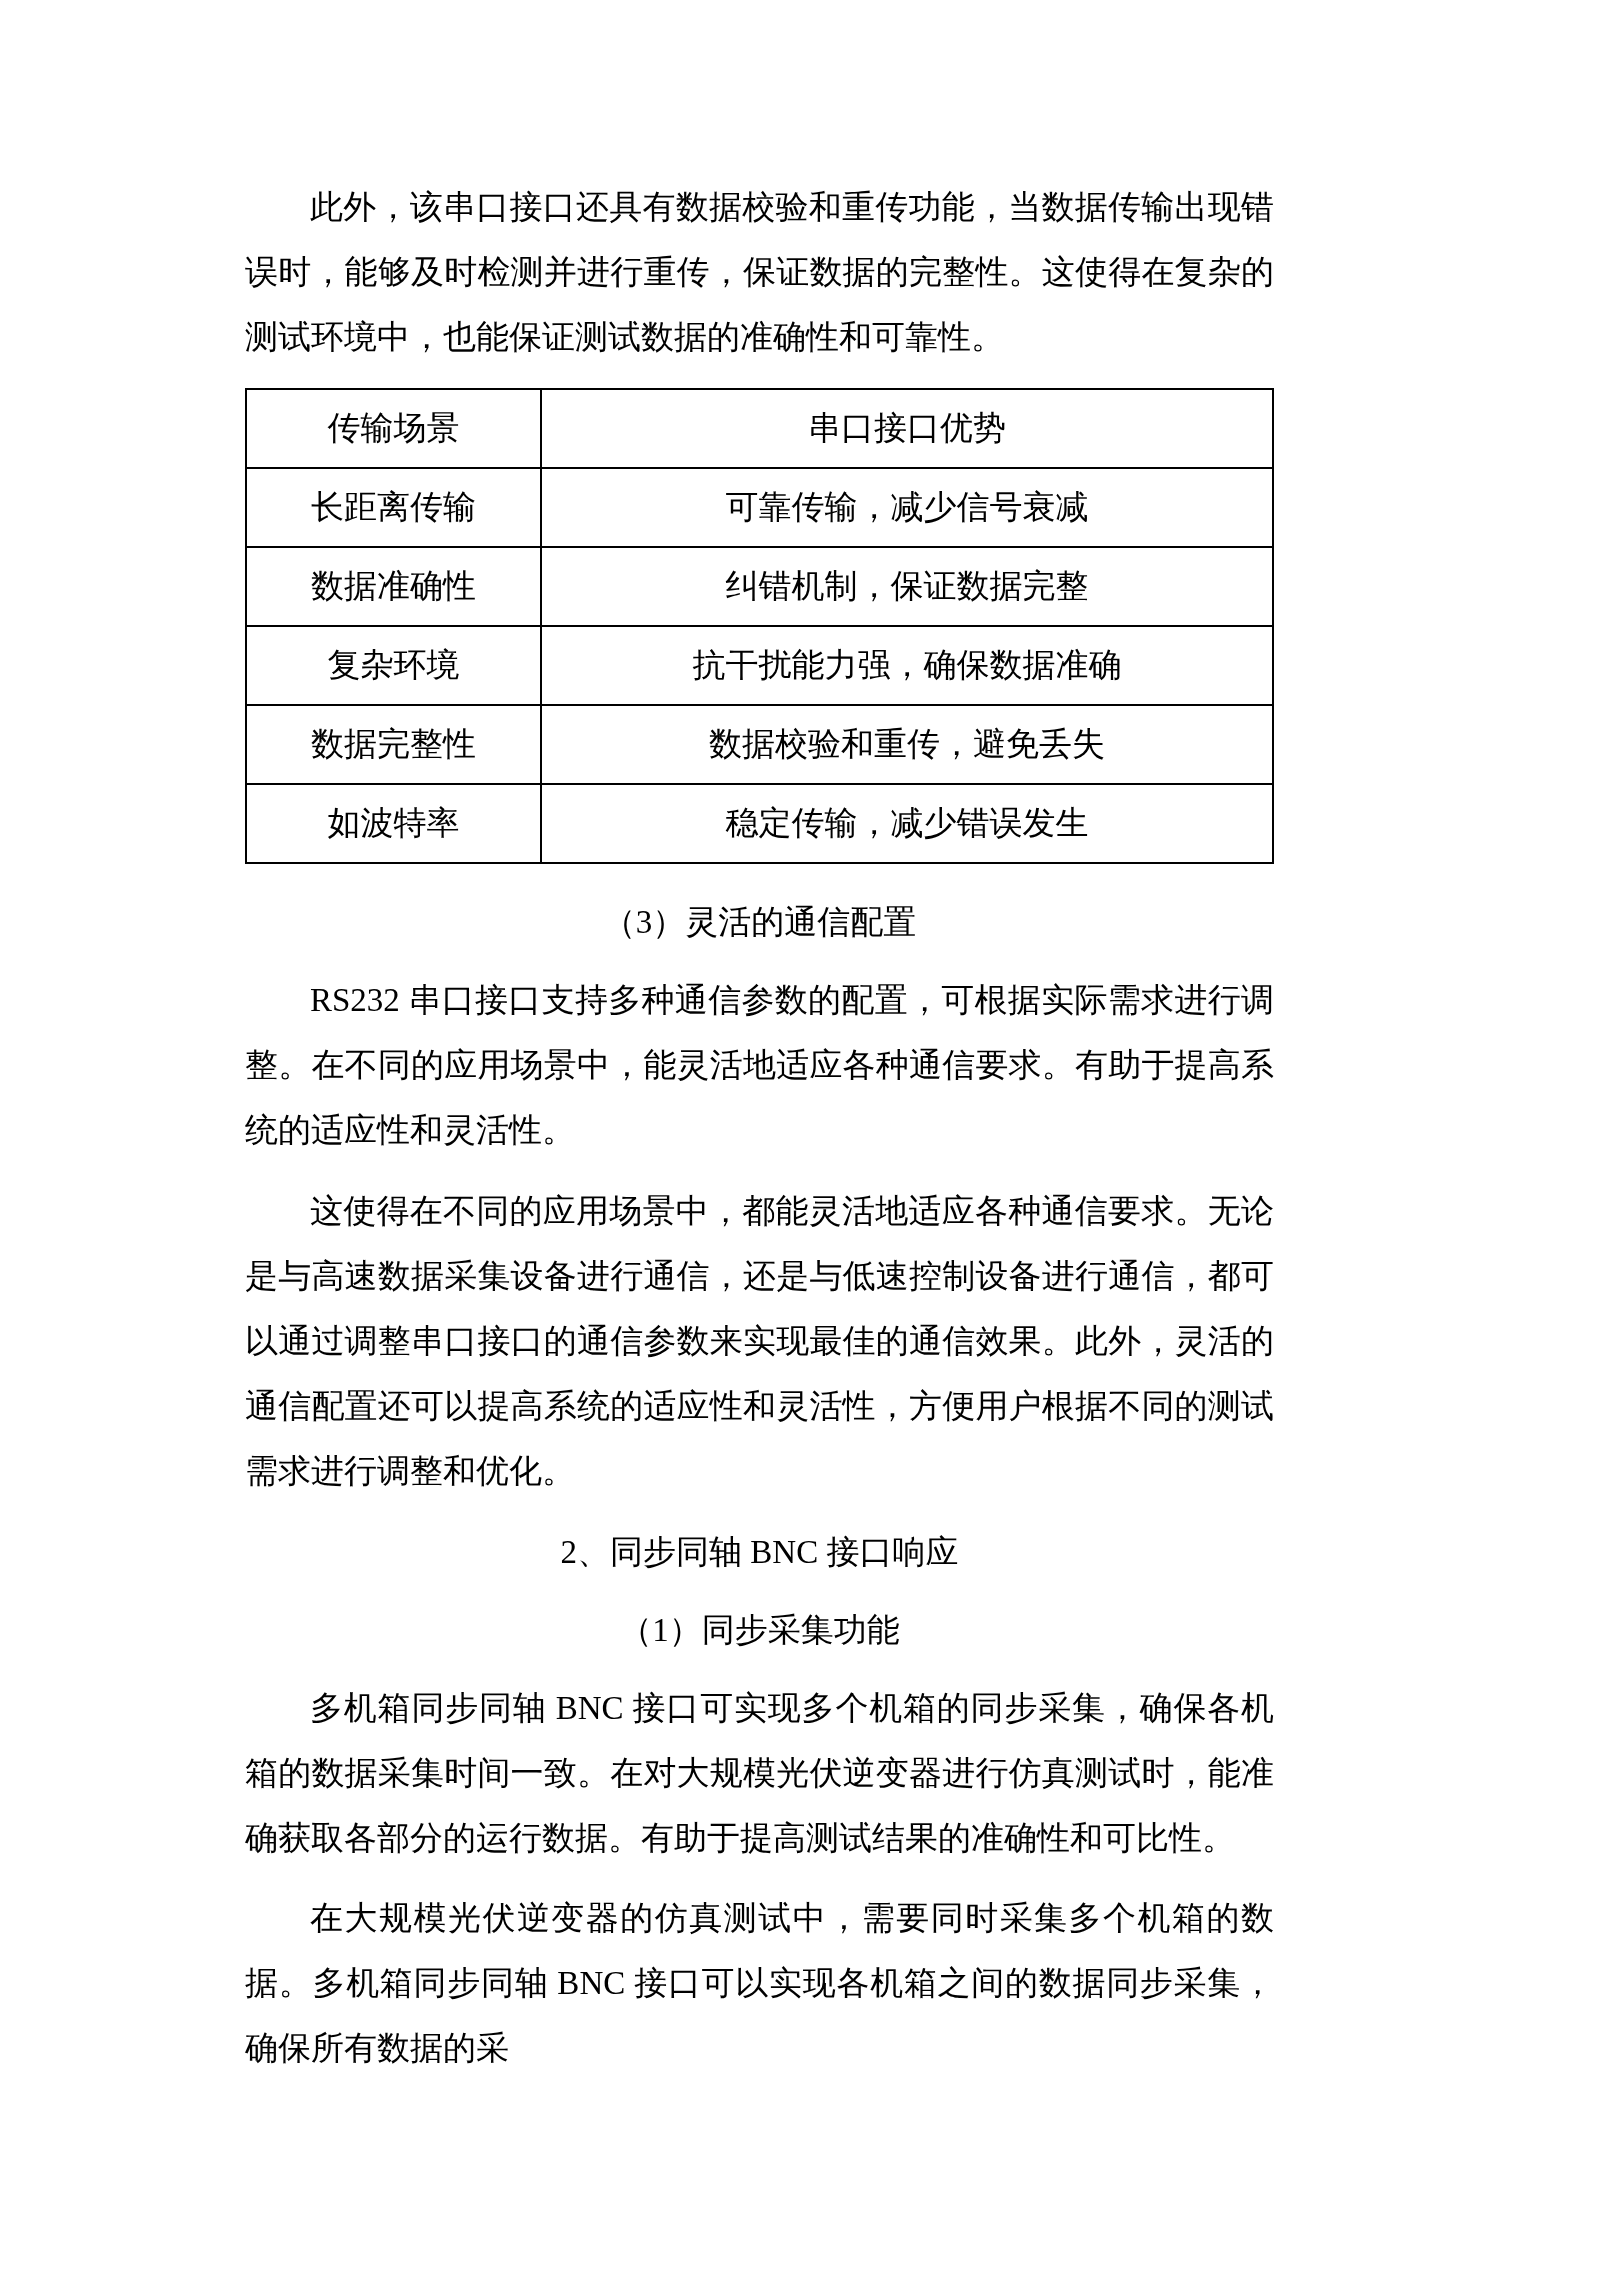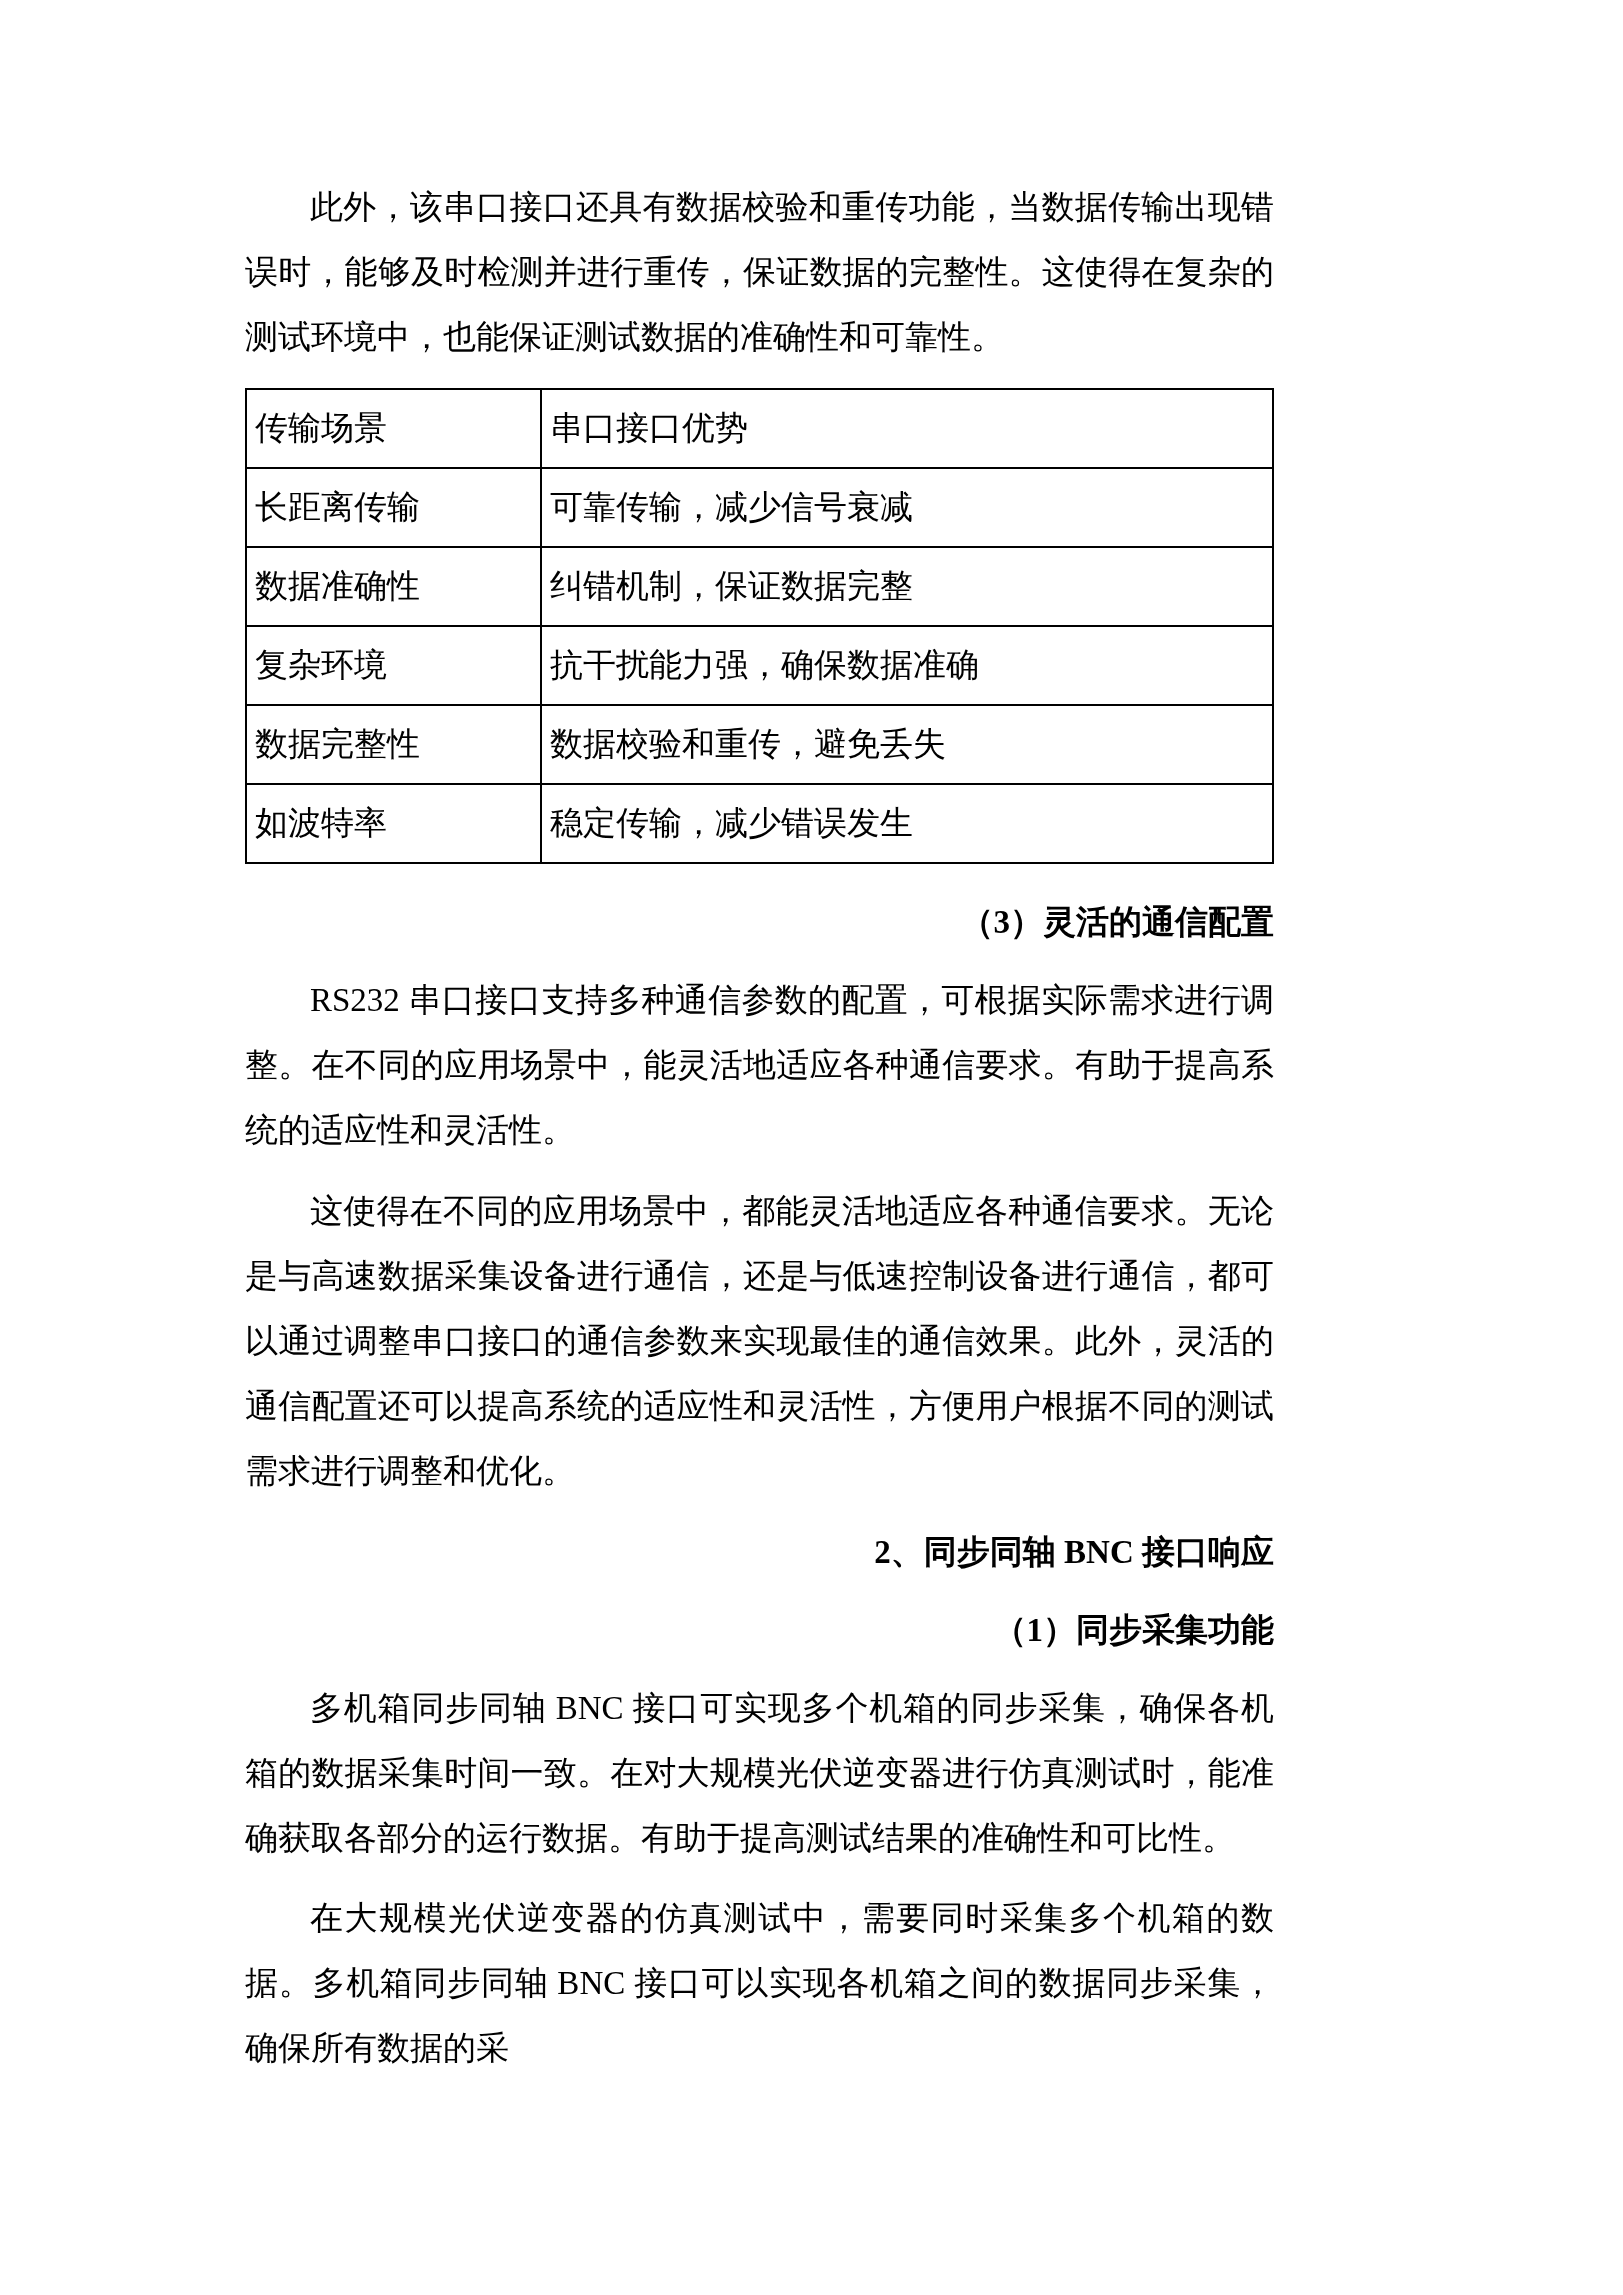--- a/index.html
+++ b/index.html
@@ -27,32 +27,32 @@
     margin: 0 0 15.7px 0;
     word-break: break-all;
   }
   .indent {
     text-indent: 65px;
   }
   .heading {
     font-size: 33px;
     line-height: 65px;
     margin: 0 0 13px 0;
-    text-align: right;
-    font-weight: bold;
+    text-align: center;
   }
   table.doc-table {
     width: 100%;
     border-collapse: collapse;
     table-layout: fixed;
     margin: 18.3px 0 26px 0;
   }
   table.doc-table td {
     border: 2px solid #000000;
     height: 77px;
+    text-align: center;
     vertical-align: middle;
     font-size: 33px;
     padding: 0 7.9px;
   }
   .col-scenario { width: 28%; }
   .col-advantage { width: 72%; }
 </style>
 </head>
 <body>
 

